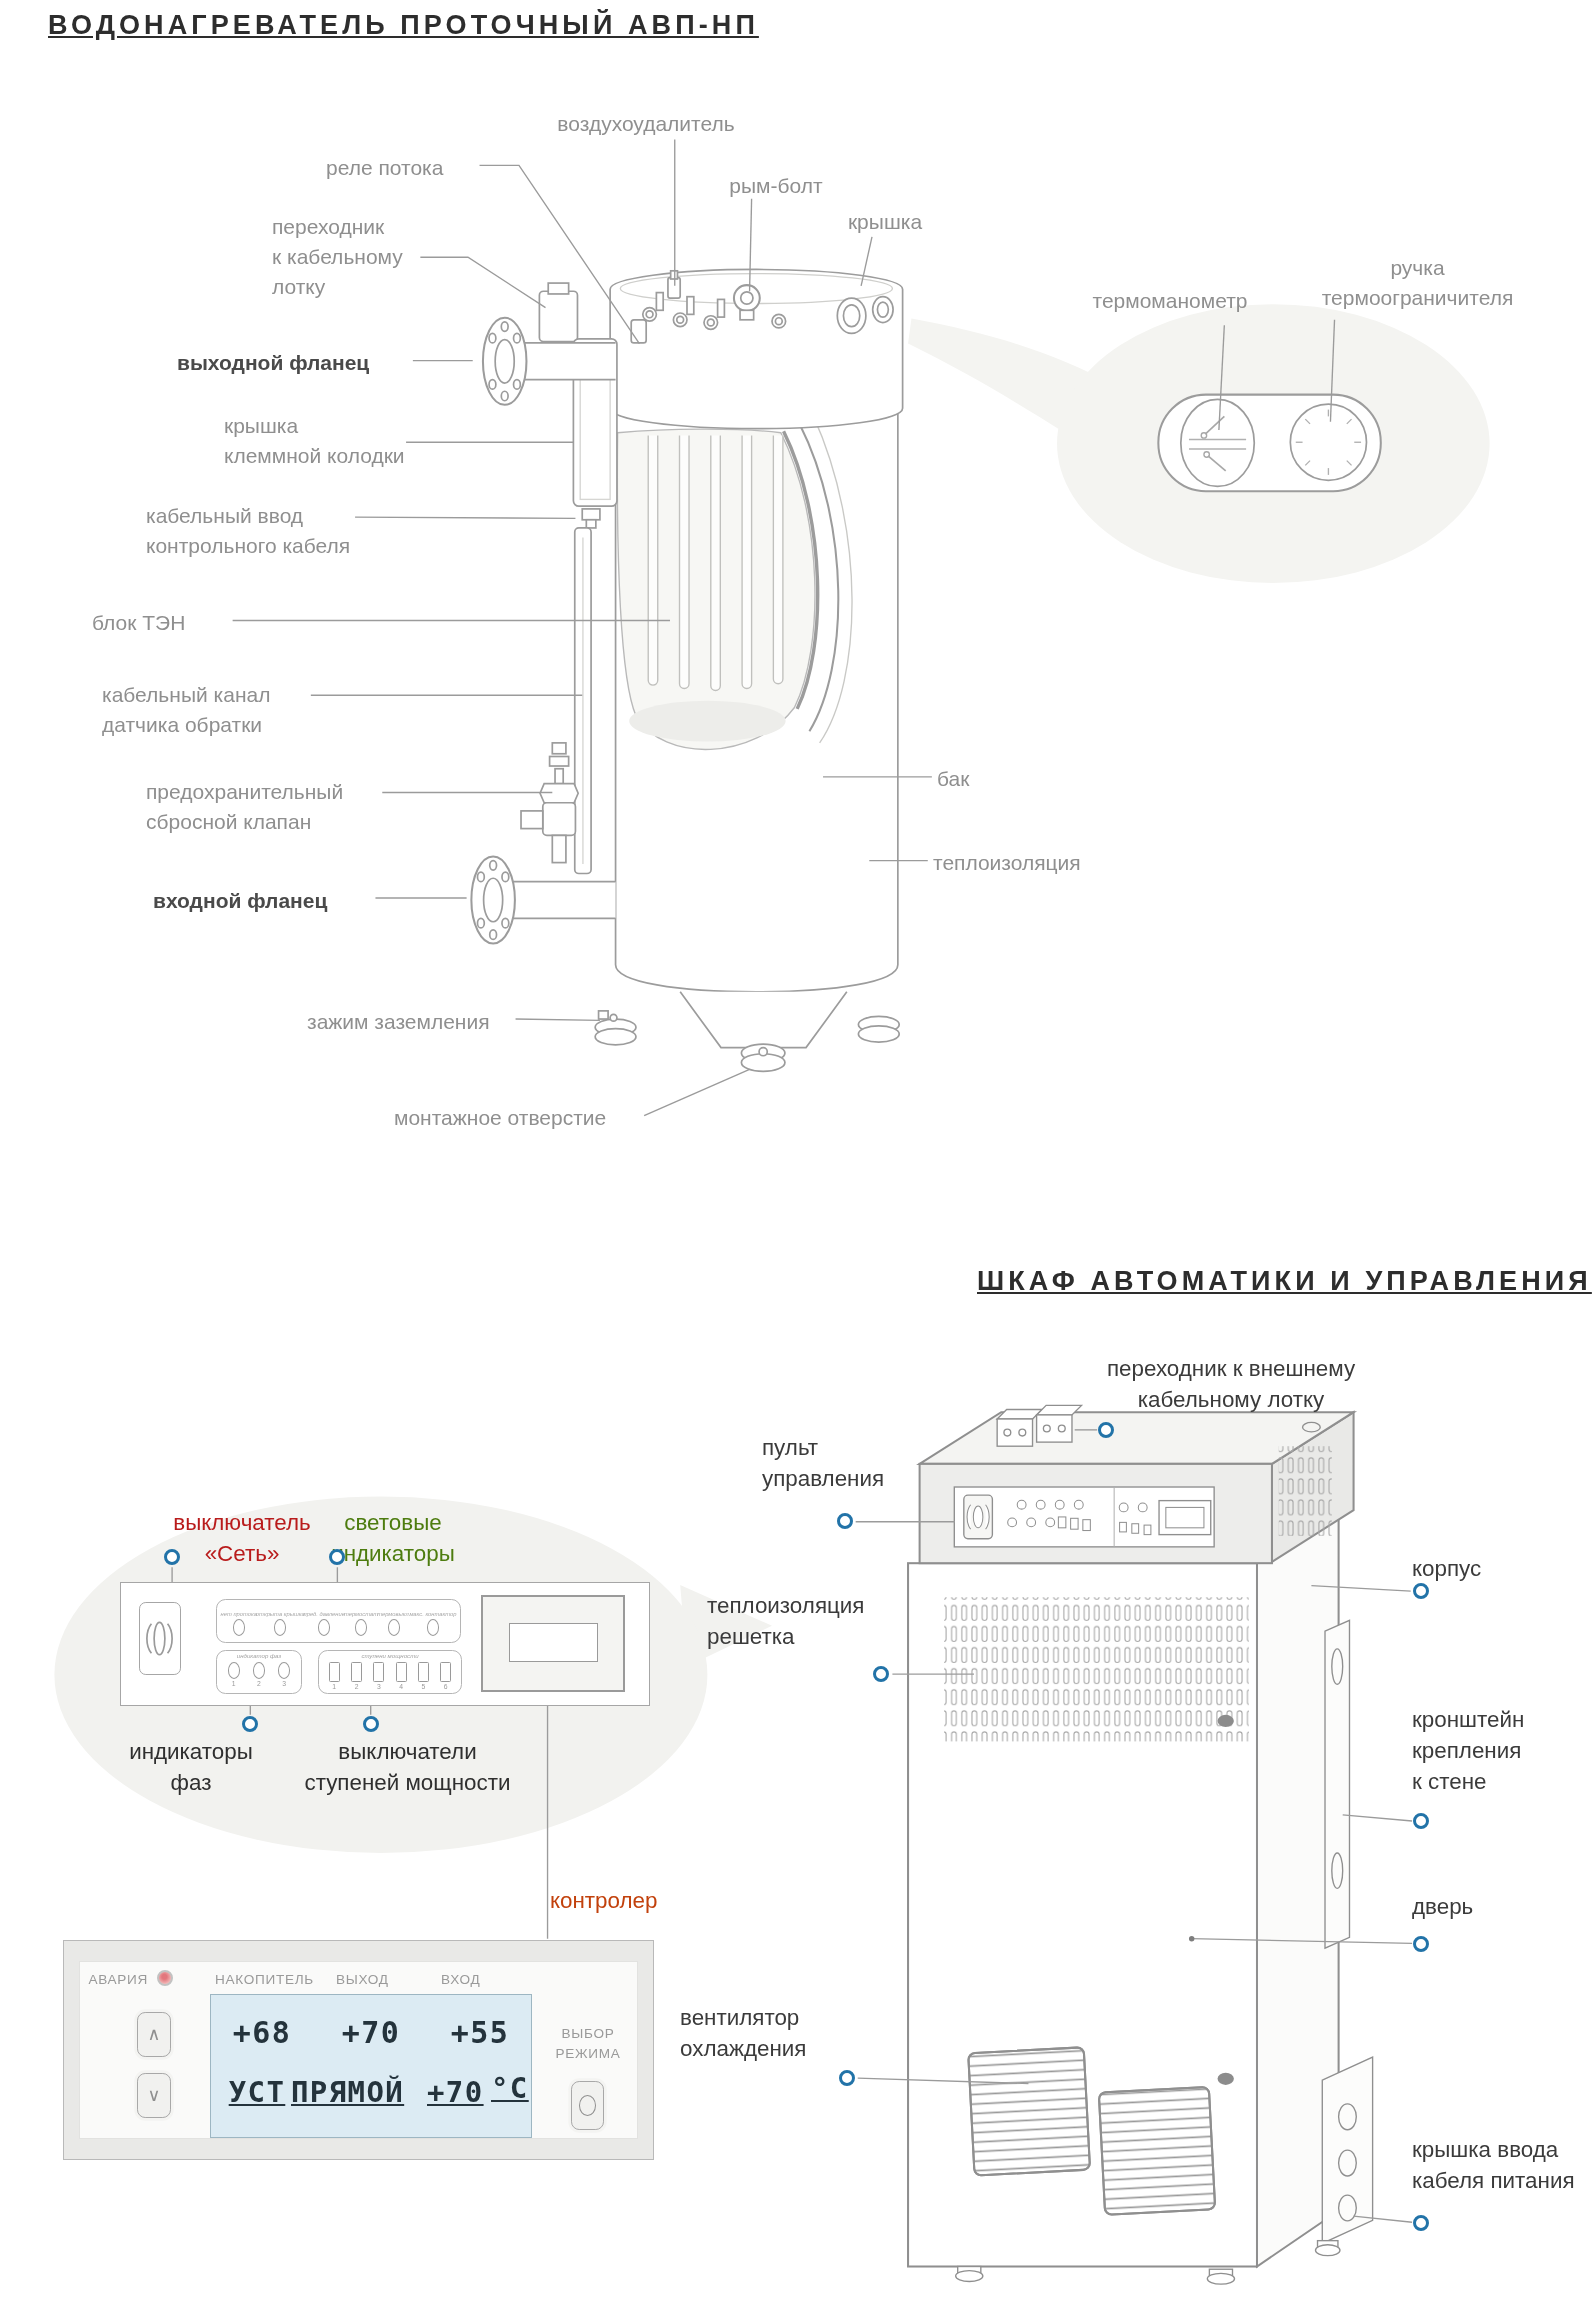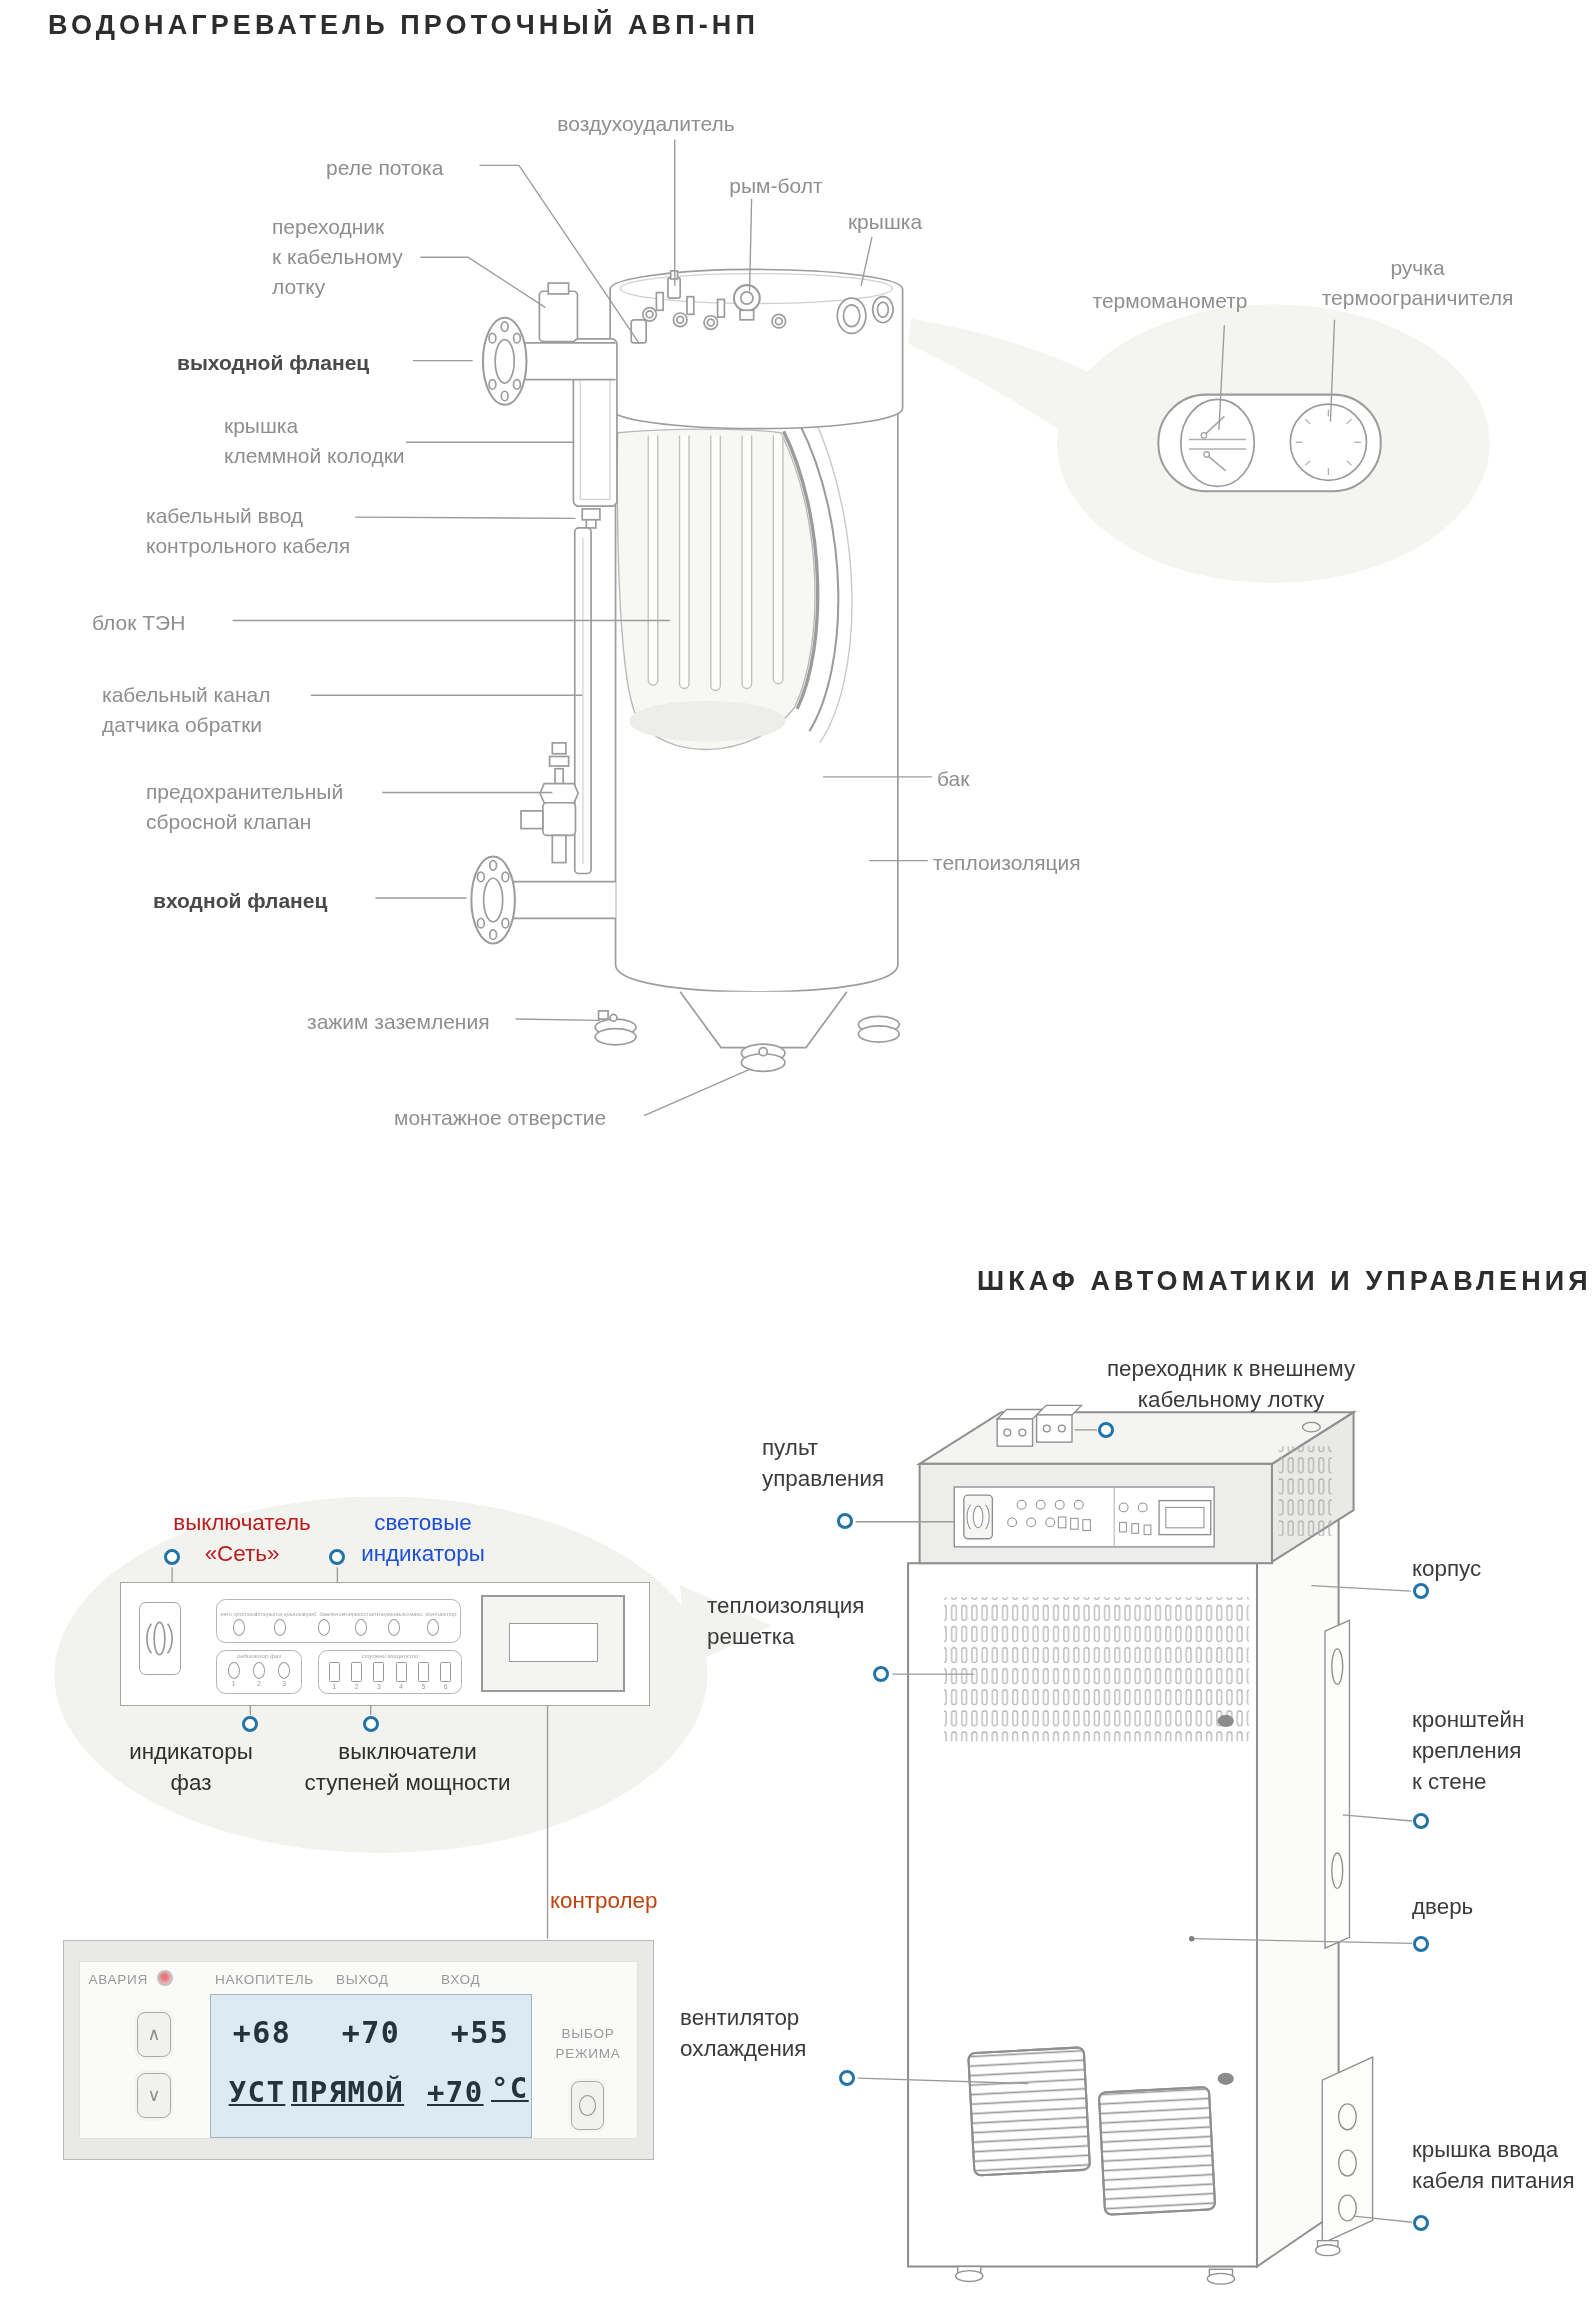--- a/index.html
+++ b/index.html
@@ -1,19 +1,19 @@
 <!DOCTYPE html>
 <html style="font-size:11px"><head>
 <meta charset="utf-8">
 <style>
   html,body{margin:0;padding:0;background:#fff;}
   .page{position:relative;width:1593px;height:2319px;background:#fff;overflow:hidden;
         font-family:"Liberation Sans",sans-serif;}
   .abs{position:absolute;}
-  .title{position:absolute;font-size:27px;font-weight:bold;letter-spacing:4.1px;color:#2d2d2d;white-space:nowrap;}
+  .title{position:absolute;font-size:27px;font-weight:bold;letter-spacing:4.1px;color:#2d2d2d;white-space:nowrap;text-decoration:underline;}
   .l1{position:absolute;font-size:21px;line-height:30px;color:#8f8f8f;white-space:nowrap;}
   .l1b{position:absolute;font-size:21px;line-height:30px;color:#4a4a4a;font-weight:bold;white-space:nowrap;}
   .l2{position:absolute;font-size:22.4px;line-height:31px;color:#3b3b3b;white-space:nowrap;}
   .rt{text-align:left;}
   .ctr{text-align:center;}
   .ring{position:absolute;width:16.3px;height:16.3px;border:3.4px solid #2273a8;border-radius:50%;
         background:#fff;box-sizing:border-box;}
   
   .cpanel{position:absolute;left:120px;top:1582px;width:528px;height:122px;background:#fff;
           border:1.4px solid #a6a6a6;}
@@ -368,21 +368,21 @@
       <div>термоограничителя</div>
   </div>
 
   <div class="title" style="left:977px;top:1266px">ШКАФ АВТОМАТИКИ И УПРАВЛЕНИЯ</div>
 
   <div class="l2 ctr" style="left:155px;top:1507px;width:174px;color:#b91c1c">
     <div>выключатель</div>
       <div>«Сеть»</div>
   </div>
   <span class="ring" style="left:164px;top:1549px"></span>
-  <div class="l2 ctr" style="left:338px;top:1507px;width:170px;color:#1d4ed8">
+  <div class="l2 ctr" style="left:308px;top:1507px;width:170px;color:#4d7c0f">
     <div>световые</div>
       <div>индикаторы</div>
   </div>
   <span class="ring" style="left:329px;top:1549px"></span>
 
   <div class="cpanel">
     <div class="pswitch">
       <svg width="39" height="71" viewBox="0 0 58 104">
         <ellipse cx="29" cy="52" rx="8" ry="24" fill="none" stroke="#9a9a9a" stroke-width="2.5"></ellipse>
         <path d="M17,30 C8,41 8,63 17,74" fill="none" stroke="#9a9a9a" stroke-width="2.5"></path>

